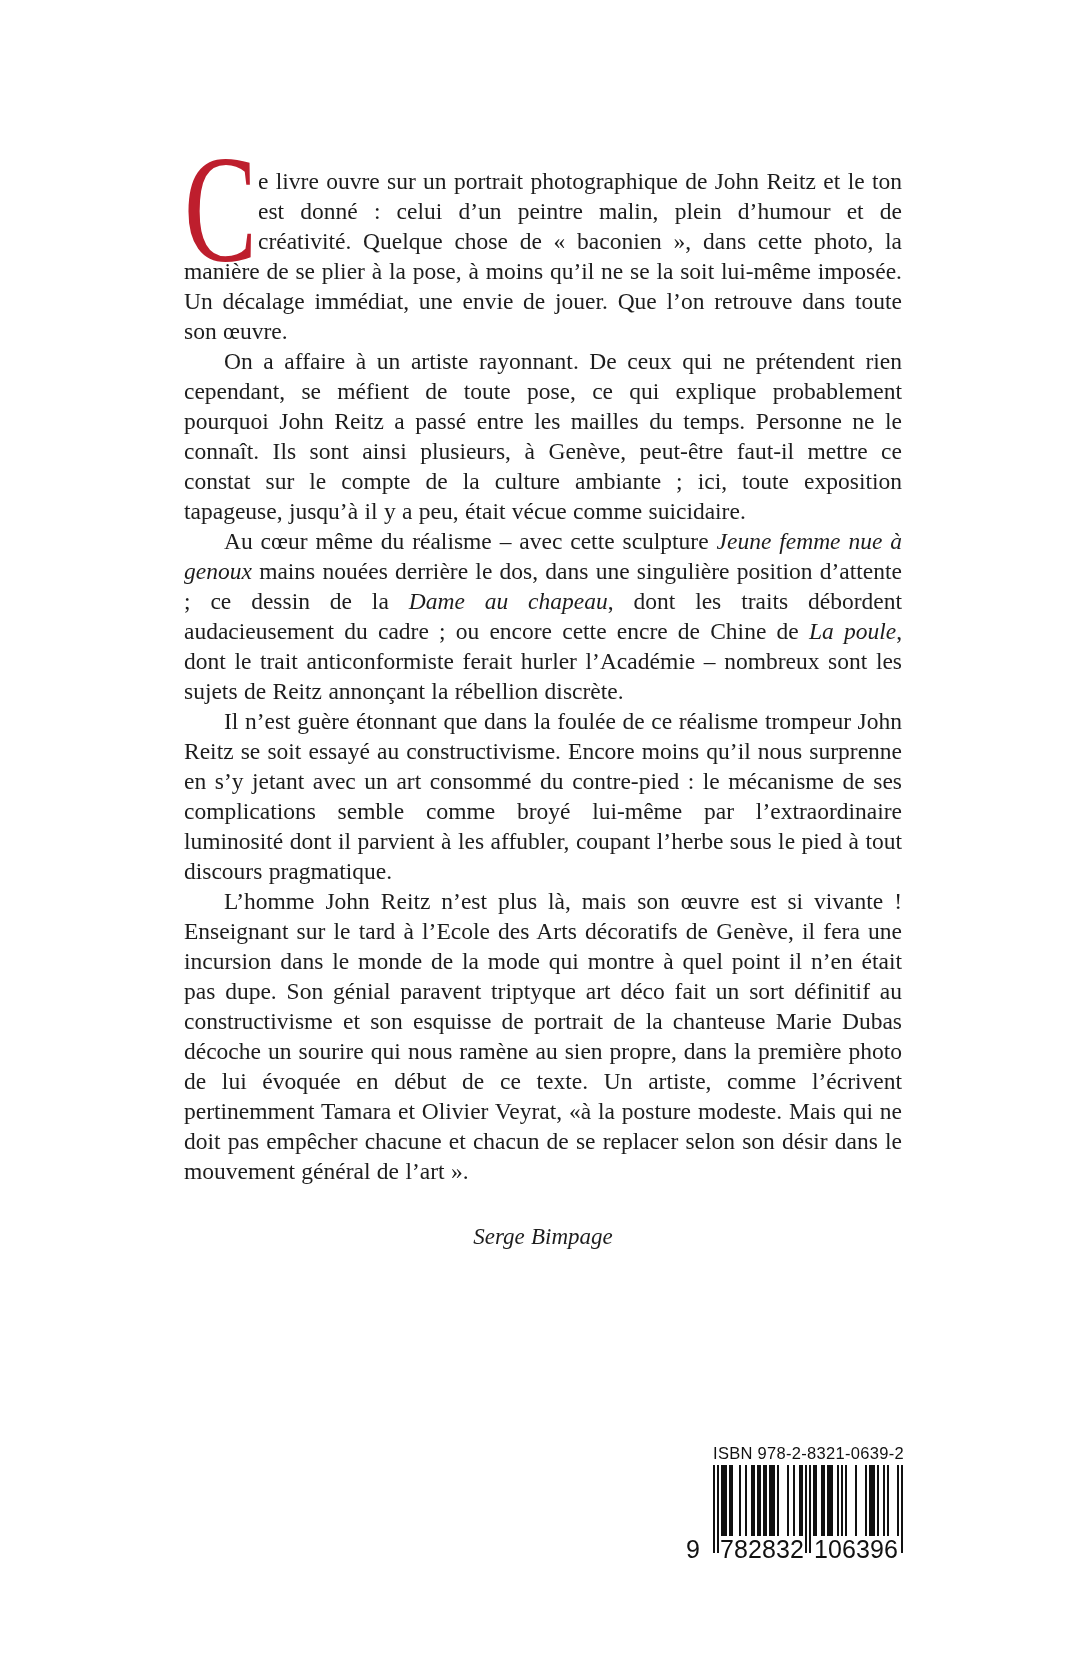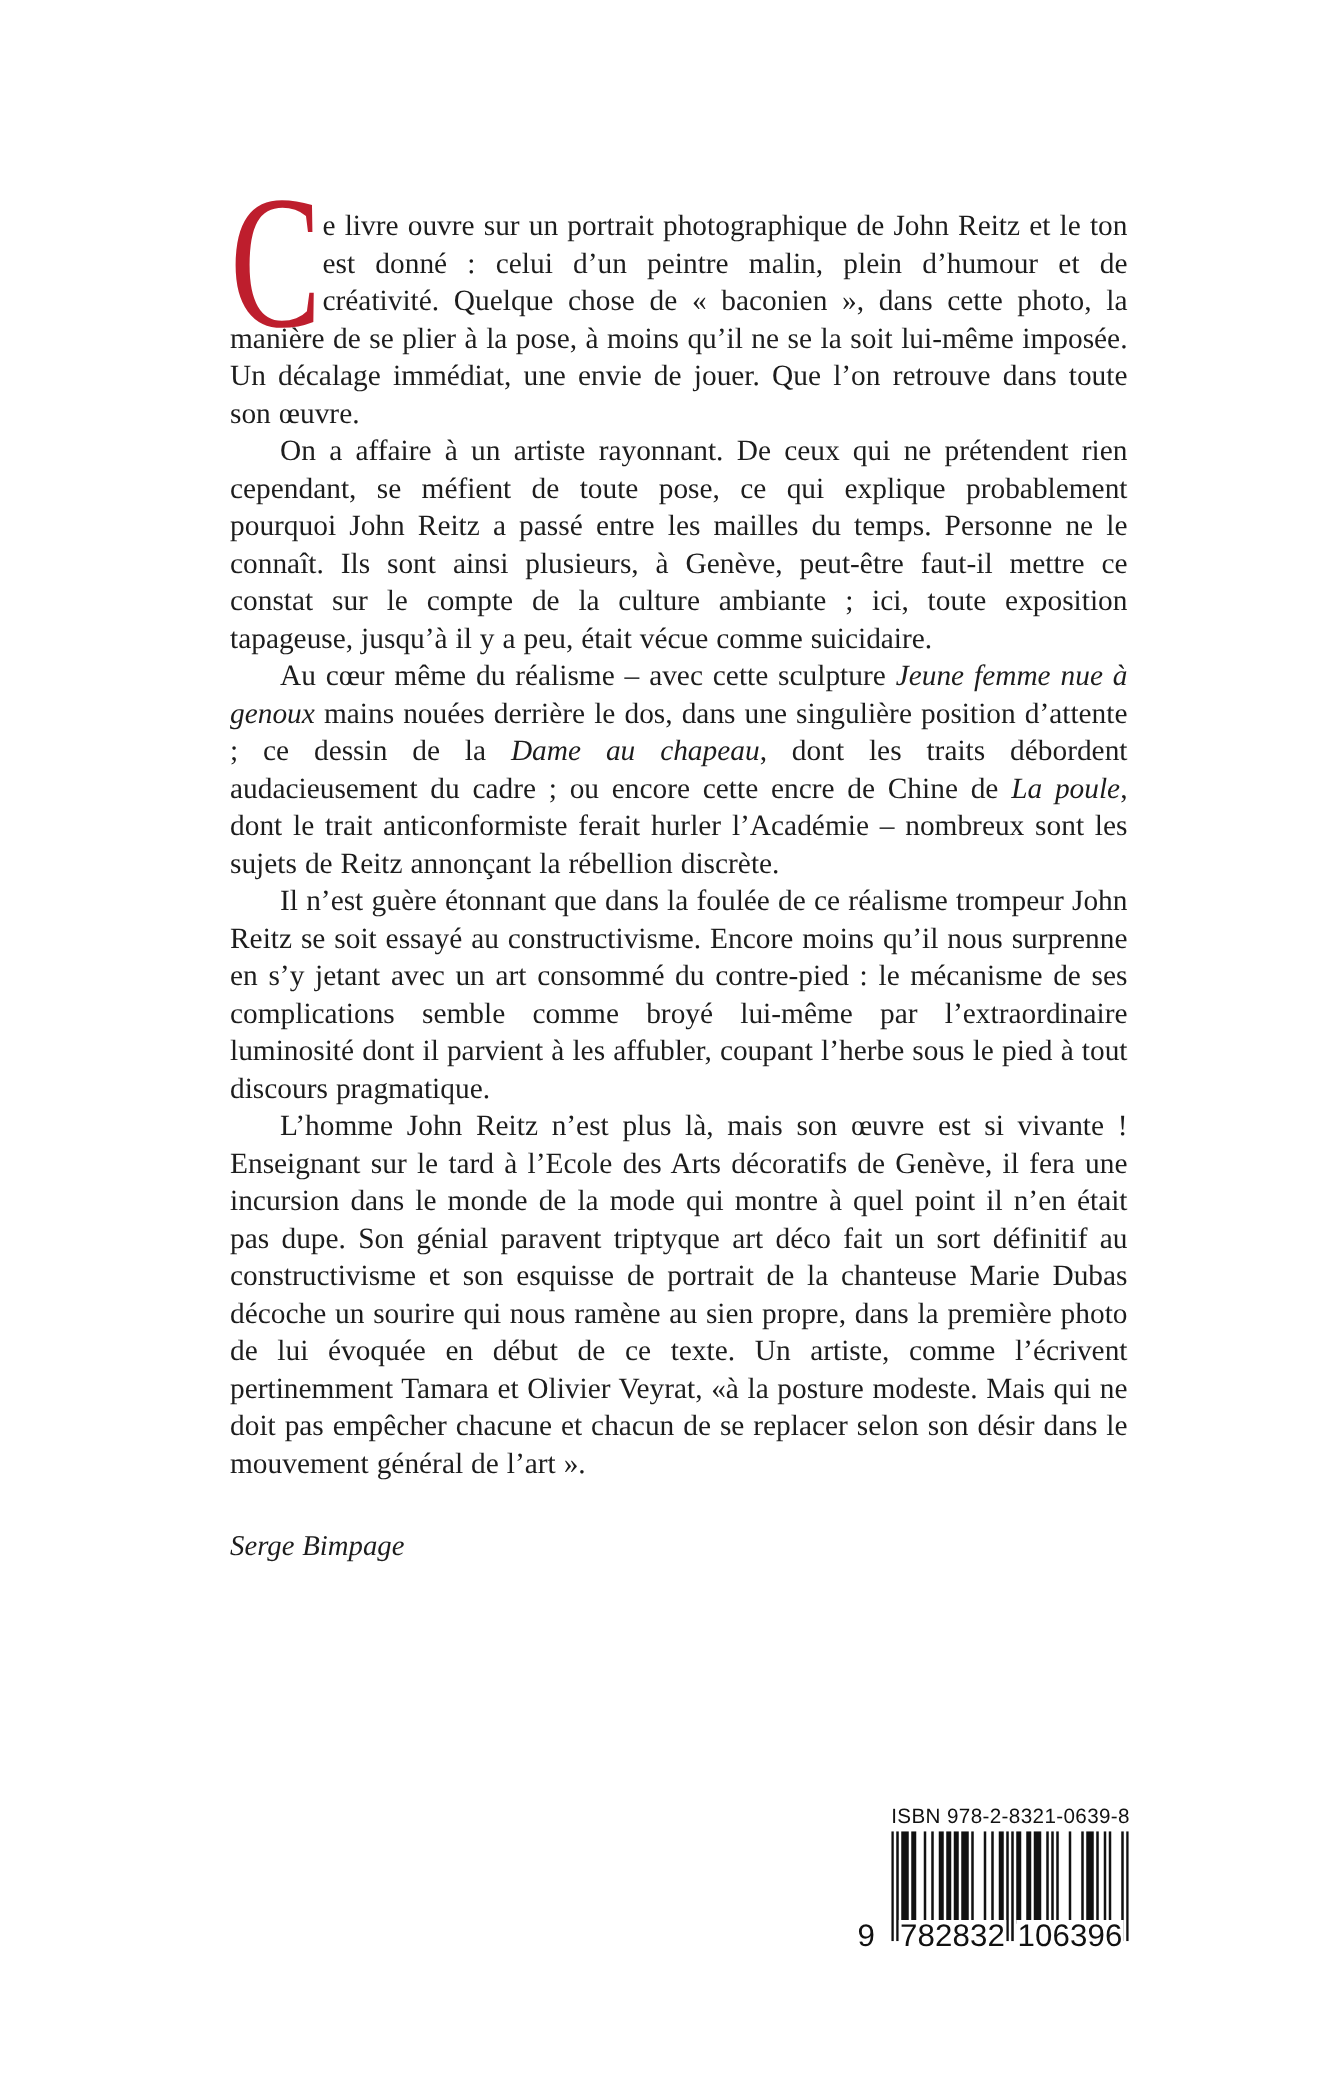--- a/index.html
+++ b/index.html
@@ -19,21 +19,21 @@
   .it{font-style:italic;}
   .dropcap{
     float:left;
     font-family:"Liberation Serif",serif;
     font-size:152px;line-height:88px;
     width:68px;margin:0 6px 0 0;
     transform:scaleX(0.72);transform-origin:0 50%;
     color:#be1e2d;
   }
   .signature{
-    margin:36px 0 0 0;text-align:left;
+    margin:36px 0 0 0;text-align:center;
     font-style:italic;font-size:23px;color:#1d1d1d;
   }
   .barcode-wrap{
     position:absolute;left:686px;top:1444px;width:220px;
     font-family:"Liberation Sans",sans-serif;color:#111111;
   }
   .isbn-label{
     margin-left:27px;width:190px;text-align:center;
     font-size:16.5px;letter-spacing:0.3px;white-space:nowrap;
   }
@@ -58,21 +58,21 @@
 
     <p class="para"><span class="dropcap" style="color: rgb(190, 30, 45);">C</span><span>e livre ouvre sur un portrait photographique de John Reitz et le ton est donné : celui d’un peintre malin, plein d’humour et de créativité. Quelque chose de « baconien », dans cette photo, la manière de se plier à la pose, à moins qu’il ne se la soit lui-même imposée. Un décalage immédiat, une envie de jouer. Que l’on retrouve dans toute son œuvre.</span></p>
       <p class="para indent"><span>On a affaire à un artiste rayonnant. De ceux qui ne prétendent rien cependant, se méfient de toute pose, ce qui explique probablement pourquoi John Reitz a passé entre les mailles du temps. Personne ne le connaît. Ils sont ainsi plusieurs, à Genève, peut-être faut-il mettre ce constat sur le compte de la culture ambiante ; ici, toute exposition tapageuse, jusqu’à il y a peu, était vécue comme suicidaire.</span></p>
       <p class="para indent"><span>Au cœur même du réalisme – avec cette sculpture </span><span class="it">Jeune femme nue à genoux</span><span> mains nouées derrière le dos, dans une singulière position d’attente ; ce dessin de la </span><span class="it">Dame au chapeau</span><span>, dont les traits débordent audacieusement du cadre ; ou encore cette encre de Chine de </span><span class="it">La poule</span><span>, dont le trait anticonformiste ferait hurler l’Académie – nombreux sont les sujets de Reitz annonçant la rébellion discrète.</span></p>
       <p class="para indent"><span>Il n’est guère étonnant que dans la foulée de ce réalisme trompeur John Reitz se soit essayé au constructivisme. Encore moins qu’il nous surprenne en s’y jetant avec un art consommé du contre-pied : le mécanisme de ses complications semble comme broyé lui-même par l’extraordinaire luminosité dont il parvient à les affubler, coupant l’herbe sous le pied à tout discours pragmatique.</span></p>
       <p class="para indent"><span>L’homme John Reitz n’est plus là, mais son œuvre est si vivante ! Enseignant sur le tard à l’Ecole des Arts décoratifs de Genève, il fera une incursion dans le monde de la mode qui montre à quel point il n’en était pas dupe. Son génial paravent triptyque art déco fait un sort définitif au constructivisme et son esquisse de portrait de la chanteuse Marie Dubas décoche un sourire qui nous ramène au sien propre, dans la première photo de lui évoquée en début de ce texte. Un artiste, comme l’écrivent pertinemment Tamara et Olivier Veyrat, «à la posture modeste. Mais qui ne doit pas empêcher chacune et chacun de se replacer selon son désir dans le mouvement général de l’art ».</span></p>
       <p class="signature">Serge Bimpage</p>
   </div>
 
   <div class="barcode-wrap">
-    <div class="isbn-label">ISBN 978-2-8321-0639-8</div>
+    <div class="isbn-label">ISBN 978-2-8321-0639-2</div>
     <div class="bars-row">
       <svg id="ean-svg" viewBox="0 0 190 88" width="190" height="88" preserveAspectRatio="none" xmlns="http://www.w3.org/2000/svg">
           <rect x="0" y="0" width="2" height="88" fill="#111111"></rect>
           <rect x="4" y="0" width="2" height="88" fill="#111111"></rect>
           <rect x="8" y="0" width="6" height="74" fill="#111111"></rect>
           <rect x="16" y="0" width="4" height="74" fill="#111111"></rect>
           <rect x="26" y="0" width="2" height="74" fill="#111111"></rect>
           <rect x="32" y="0" width="2" height="74" fill="#111111"></rect>
           <rect x="38" y="0" width="4" height="74" fill="#111111"></rect>
           <rect x="44" y="0" width="4" height="74" fill="#111111"></rect>

